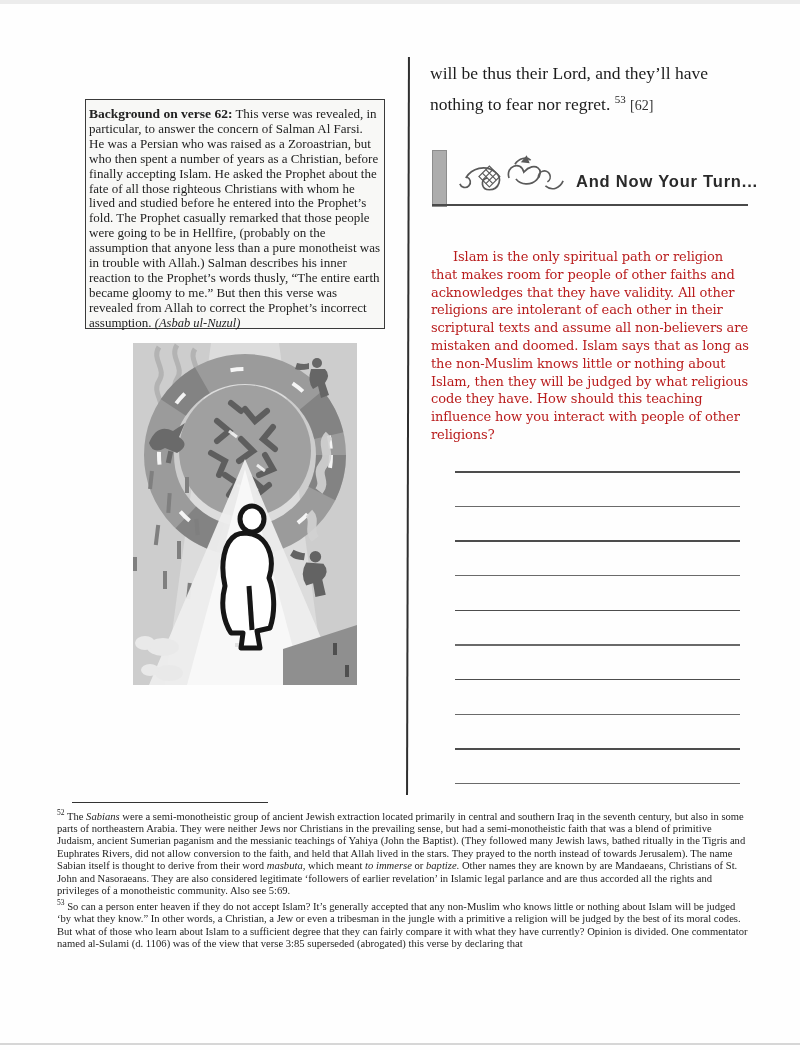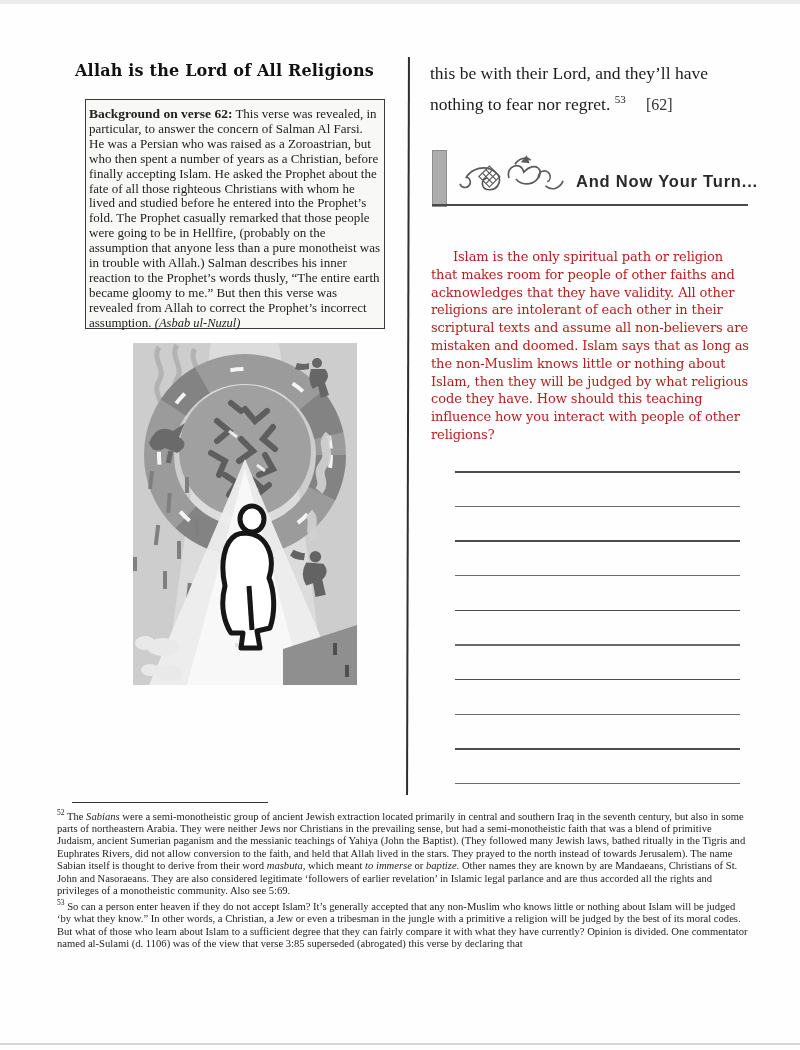--- a/index.html
+++ b/index.html
@@ -19,21 +19,21 @@
   .illus{position:absolute;left:133px;top:343px;width:224px;height:342px;}
   .verse{position:absolute;left:63px;top:698px;width:348px;font-size:17px;line-height:26.5px;color:#1c1c1c;}
   .dropT{font-family:"DejaVu Serif",serif;font-style:italic;font-size:30px;line-height:0;margin-left:30px;}
   .verse sup,.rverse sup{font-size:11px;}
 
   
   .divider{position:absolute;left:407px;top:57px;width:1.6px;height:738px;background:#2f2f2f;transform:rotate(.15deg);}
 
   
   .rverse{position:absolute;left:430px;top:60px;width:322px;font-size:17.5px;line-height:26px;color:#1c1c1c;}
-  .vmark{font-size:16px;color:#333;margin-left:16px;}
+  .vmark{font-size:14px;color:#333;}
   .sect-bar{position:absolute;left:432px;top:150px;width:13px;height:55px;background:#adadad;border:1px solid #8d8d8d;}
   .flourish{position:absolute;left:452px;top:150px;width:118px;height:52px;}
   .sect-title{position:absolute;left:576px;top:172px;font-family:"Liberation Sans",sans-serif;
               font-weight:bold;font-size:16.5px;letter-spacing:.8px;color:#2a2a2a;text-align:center;}
   .sect-rule{position:absolute;left:432px;top:204px;width:316px;height:1.6px;background:#4a4a4a;}
   .prompt{position:absolute;left:431px;top:212px;width:319px;font-family:"DejaVu Serif",serif;
           font-size:13px;line-height:17.8px;color:#b91c1c;text-indent:22px;letter-spacing:-.1px;margin-top:36px;}
   .lines{position:absolute;left:455px;top:471px;width:285px;}
   .wline{height:1.6px;background:#4d4d4d;margin-bottom:33.2px;}
   .wline:nth-child(even){background:#6a6a6a;height:1.3px;}
@@ -45,21 +45,20 @@
   .footnotes sup{font-size:7.5px;}
   .pageno{position:absolute;left:0;top:960px;width:800px;text-align:center;font-size:12px;color:#222;}
 </style>
 </head>
 <body>
 
 <div id="page">
   <div class="scan-top"></div>
   <div class="scan-bottom"></div>
 
-  <div class="heading">Allah is the Lord of All Religions</div>
 
   <div class="bg-box">
     <b>Background on verse 62:</b><span> This verse was revealed, in particular, to answer the concern of Salman Al Farsi. He was a Persian who was raised as a Zoroastrian, but who then spent a number of years as a Christian, before finally accepting Islam.  He asked the Prophet about the fate of all those righteous Christians with whom he lived and studied before he entered into the Prophet’s fold.  The Prophet casually remarked that those people were going to be in Hellfire, (probably on the assumption that anyone less than a pure monotheist was in trouble with Allah.)   Salman describes his inner reaction to the Prophet’s words thusly, “The entire earth became gloomy to me.”  But then this verse was revealed from Allah to correct the Prophet’s incorrect assumption.  </span><i>(Asbab ul-Nuzul)</i>
   </div>
 
   <svg class="illus" viewBox="0 0 224 342" role="img">
     <rect x="0" y="0" width="224" height="342" fill="#cdcdcd"></rect>
     <polygon points="78,0 146,0 192,342 32,342" fill="#dcdcdc"></polygon>
 
     <g stroke="#b3b3b3" stroke-width="5" fill="none">
@@ -147,21 +146,21 @@
       <ellipse cx="119" cy="176" rx="12" ry="13"></ellipse>
       <path d="M103,192 C91,199 87,221 92,243 C87,262 91,279 98,290 L110,290 L108,305 L127,305 L124,288 L137,285 C143,267 141,247 136,235 C142,217 136,201 126,194 C119,190 109,189 103,192 Z"></path>
       <path d="M116,243 L119,287" fill="none"></path>
     </g>
   </svg>
 
 
   <div class="divider"></div>
 
   <div class="rverse">
-    <span>this be with their Lord, and they’ll have nothing to fear nor regret. </span><sup>53</sup> <span class="vmark">[62]</span>
+    <span>will be thus their Lord, and they’ll have nothing to fear nor regret. </span><sup>53</sup> <span class="vmark">[62]</span>
   </div>
 
   <div class="sect-bar"></div>
   <svg class="flourish" viewBox="0 0 120 52">
     <g stroke="#5a5a5a" stroke-width="1.7" fill="none">
       <path d="M8,34 a5.5,5.5 0 1 0 7,-7"></path>
       <path d="M14,28 C20,18 34,14 44,22 C52,28 48,40 38,40 C30,40 28,30 36,28"></path>
       <path d="M58,28 C54,16 70,10 73,22 C84,10 96,20 86,30 C80,36 70,35 65,29"></path>
       <path d="M88,28 a6,6 0 1 1 9,4"></path>
       <path d="M95,36 C102,42 110,38 113,31"></path>

